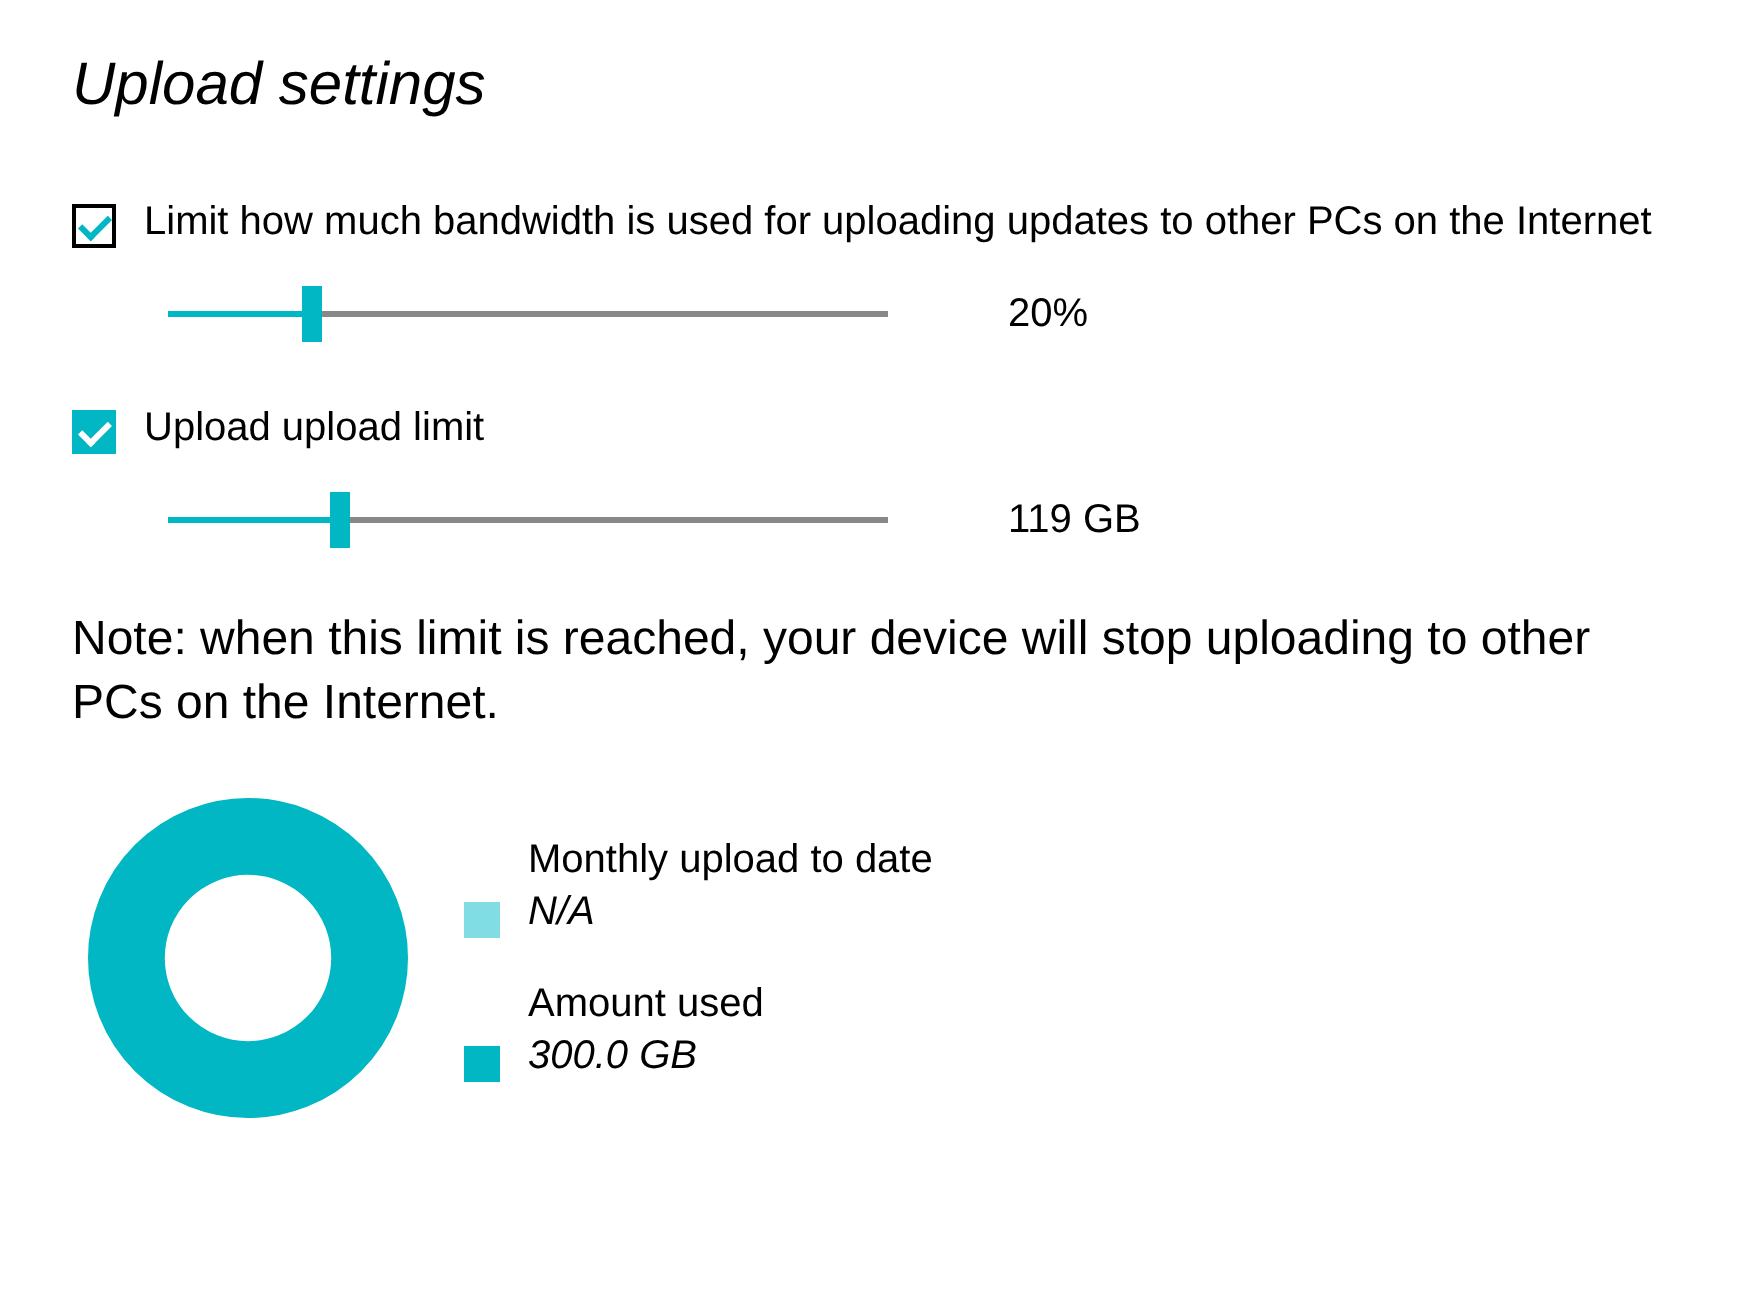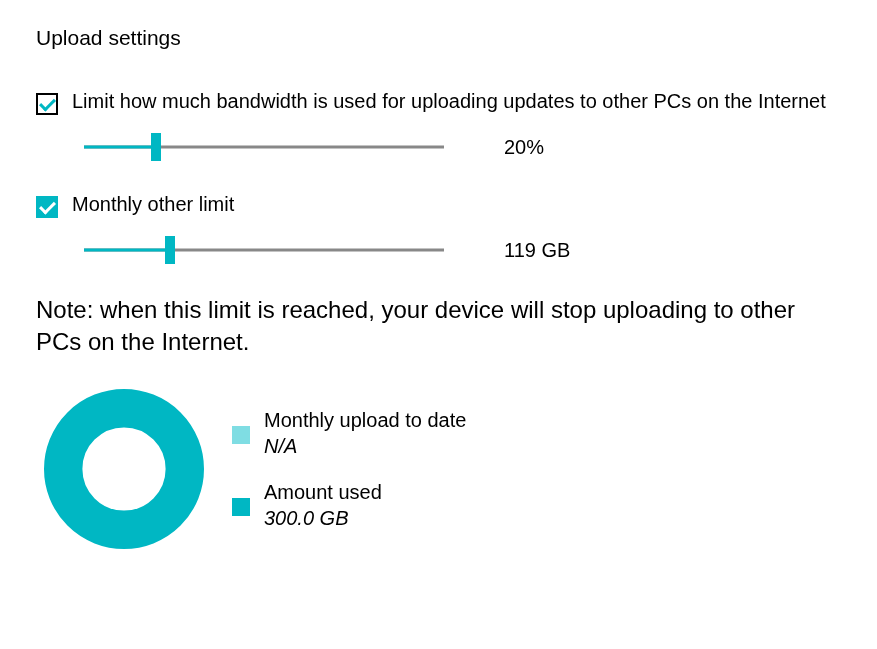--- a/index.html
+++ b/index.html
@@ -5,27 +5,28 @@
     * { margin: 0; padding: 0; box-sizing: border-box; }
     body {
       font-family: 'Segoe UI', -apple-system, sans-serif;
       background: #fff;
       color: #000;
       padding: 26px 36px;
       width: 877px;
     }
     h1 {
       font-weight: 400;
-      font-size: 21px;
+      font-size: 30px;
       margin-bottom: 38px;
       font-weight: 350;
+      font-style: italic;
     }
     .setting-row {
       display: flex;
-      align-items: flex-end;
+      align-items: center;
       margin-bottom: 16px;
     }
     .checkbox {
       width: 22px;
       height: 22px;
       border: 2px solid #000;
       display: flex;
       align-items: center;
       justify-content: center;
       flex-shrink: 0;
@@ -124,21 +125,21 @@
       height: 160px;
       flex-shrink: 0;
     }
     .donut-legend {
       display: flex;
       flex-direction: column;
       gap: 20px;
     }
     .legend-item {
       display: flex;
-      align-items: center;
+      align-items: flex-end;
       gap: 14px;
     }
     .swatch {
       width: 18px;
       height: 18px;
       flex-shrink: 0;
       margin-top: 5px;
     }
     .swatch.light { background: #7fdde3; }
     .swatch.dark  { background: #00b7c3; }
@@ -162,21 +163,21 @@
   <div class="slider">
     <div class="slider-track"></div>
     <div class="slider-fill" style="width:20%"></div>
     <div class="slider-thumb" style="left:20%"></div>
   </div>
   <div class="slider-value">20%</div>
 </div>
 
 <div class="setting-row">
   <div class="checkbox filled"></div>
-  <div class="setting-label">Monthly other limit</div>
+  <div class="setting-label">Upload upload limit</div>
 </div>
 
 <div class="slider-row">
   <div class="slider">
     <div class="slider-track"></div>
     <div class="slider-fill" style="width:24%"></div>
     <div class="slider-thumb" style="left:24%"></div>
   </div>
   <div class="slider-value">119 GB</div>
 </div>

